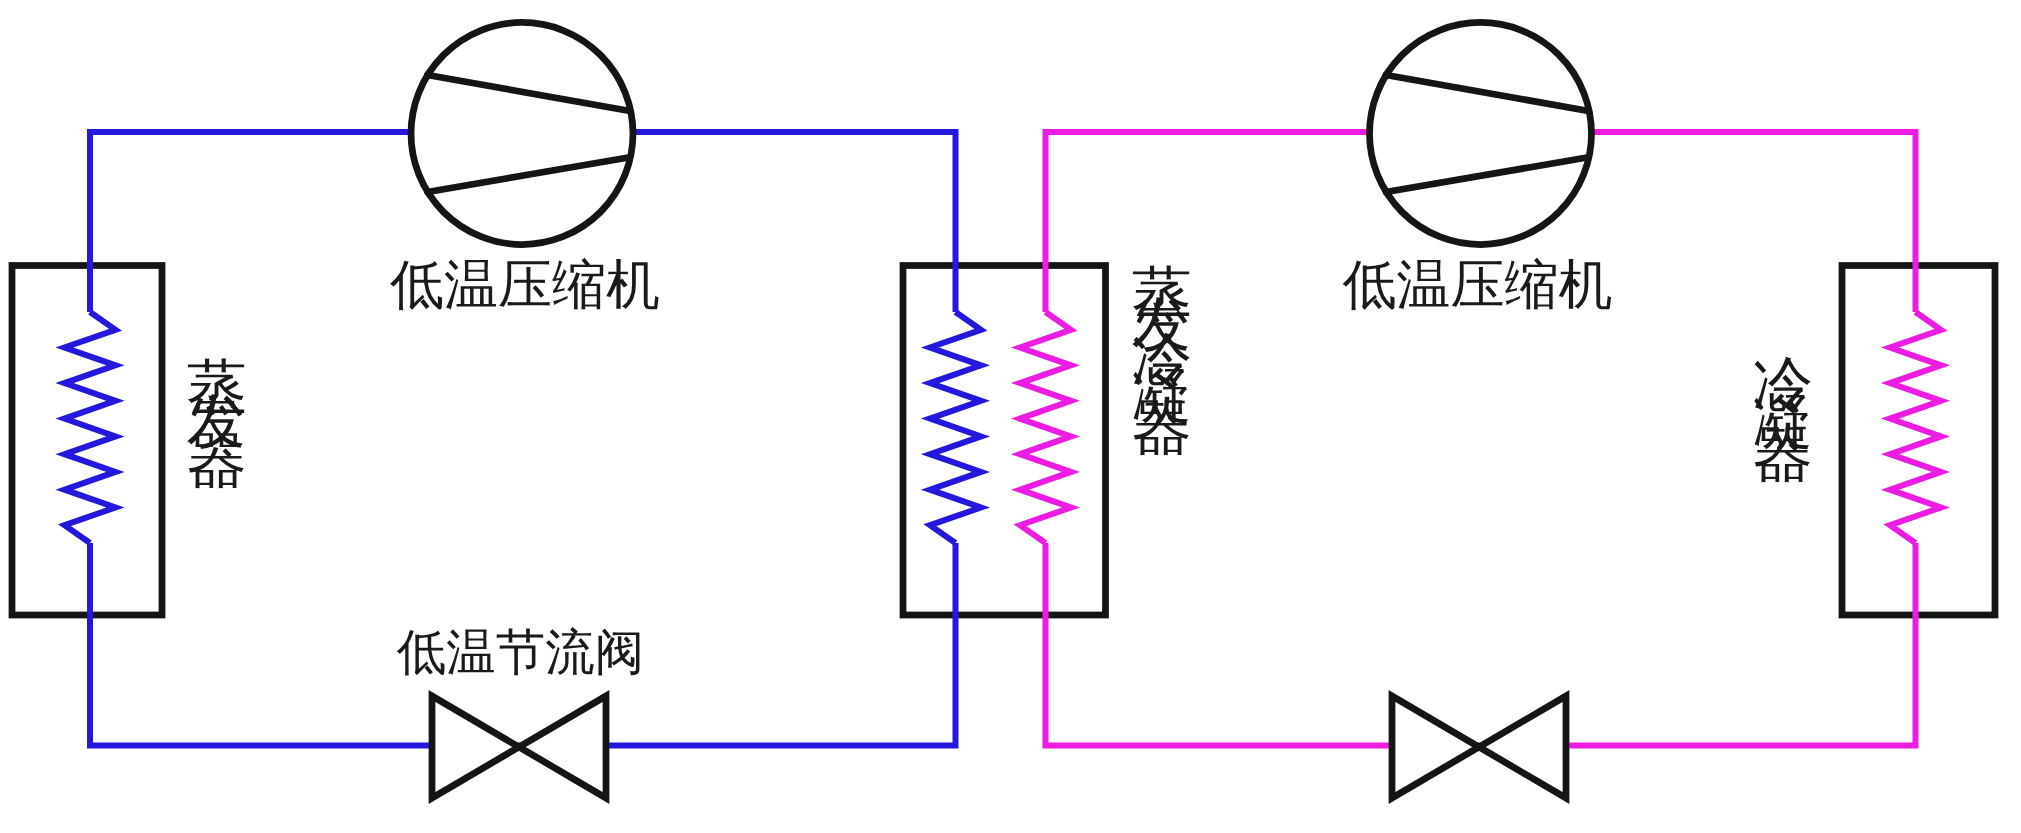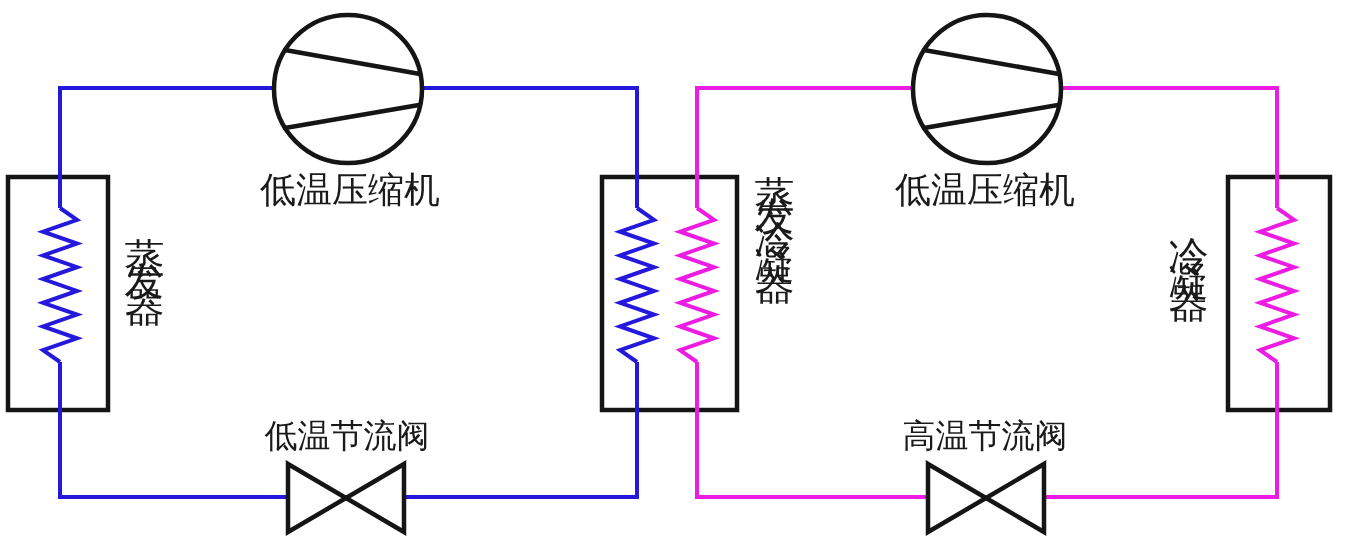--- a/index.html
+++ b/index.html
@@ -80,14 +80,13 @@
   </svg>
 
   <div class="lbl h" style="left:350px; top:172px;">低温压缩机</div>
   <div class="lbl h" style="left:985px; top:172px;">低温压缩机</div>
 
   <div class="lbl v" style="left:144px; top:205px; letter-spacing:26px;">蒸发器</div>
   <div class="lbl v" style="left:774px; top:143px; letter-spacing:23px;">蒸发冷凝器</div>
   <div class="lbl v" style="left:1188px; top:205px; letter-spacing:24px;">冷凝器</div>
 
   <div class="lbl h valve" style="left:347px; top:420px;">低温节流阀</div>
-  <div class="lbl h valve" style="left:985px; top:420px;">高温节流阀</div>
 </div>
 
 </body></html>

